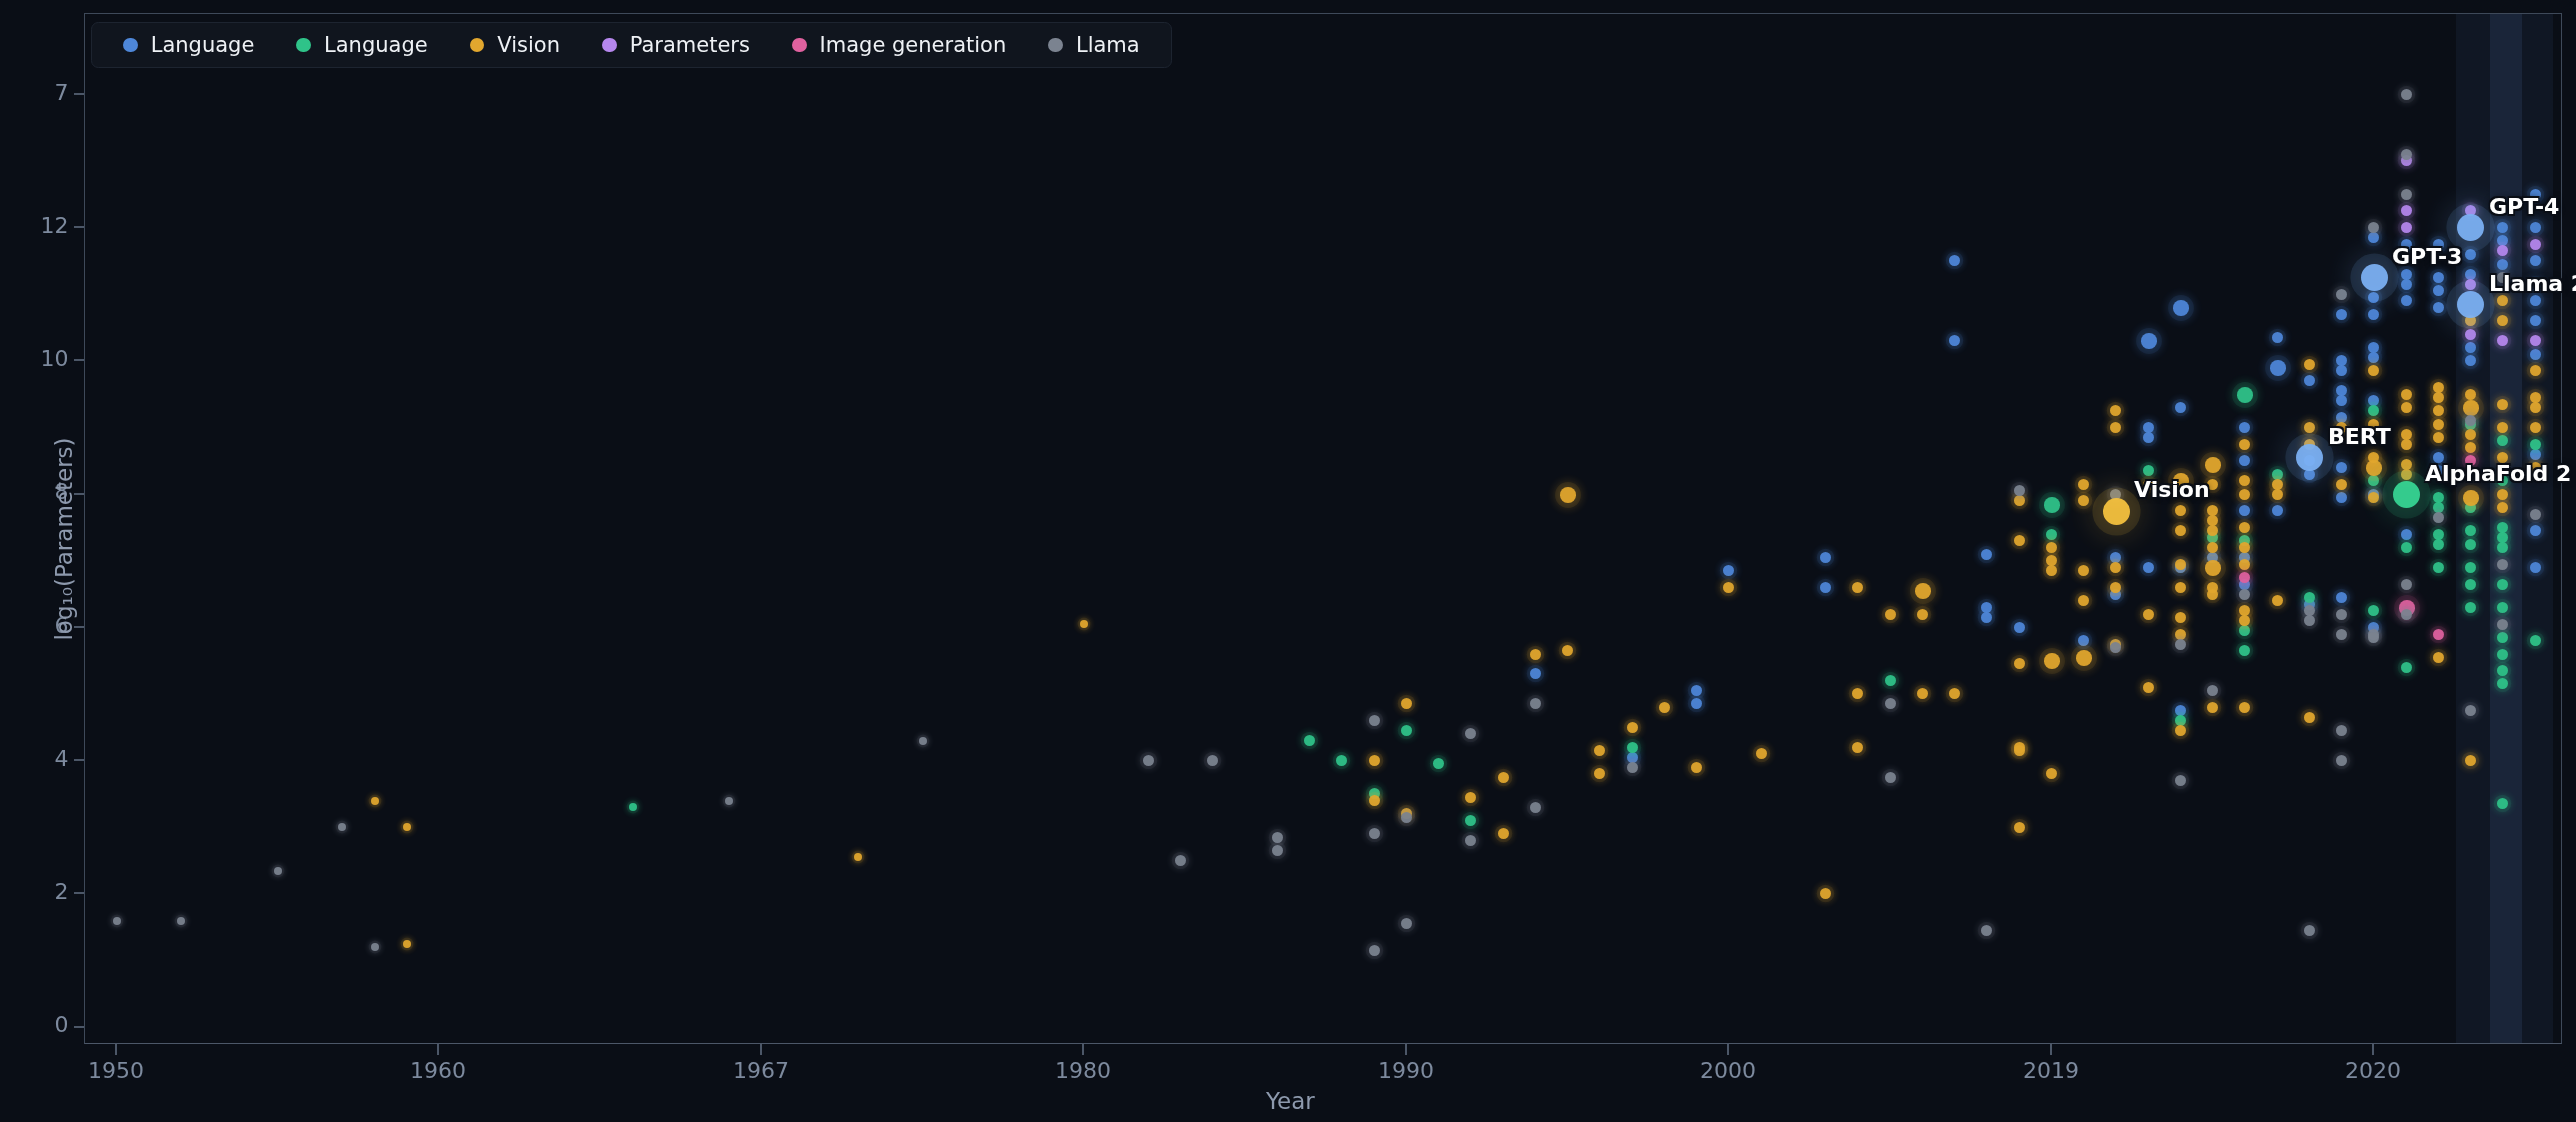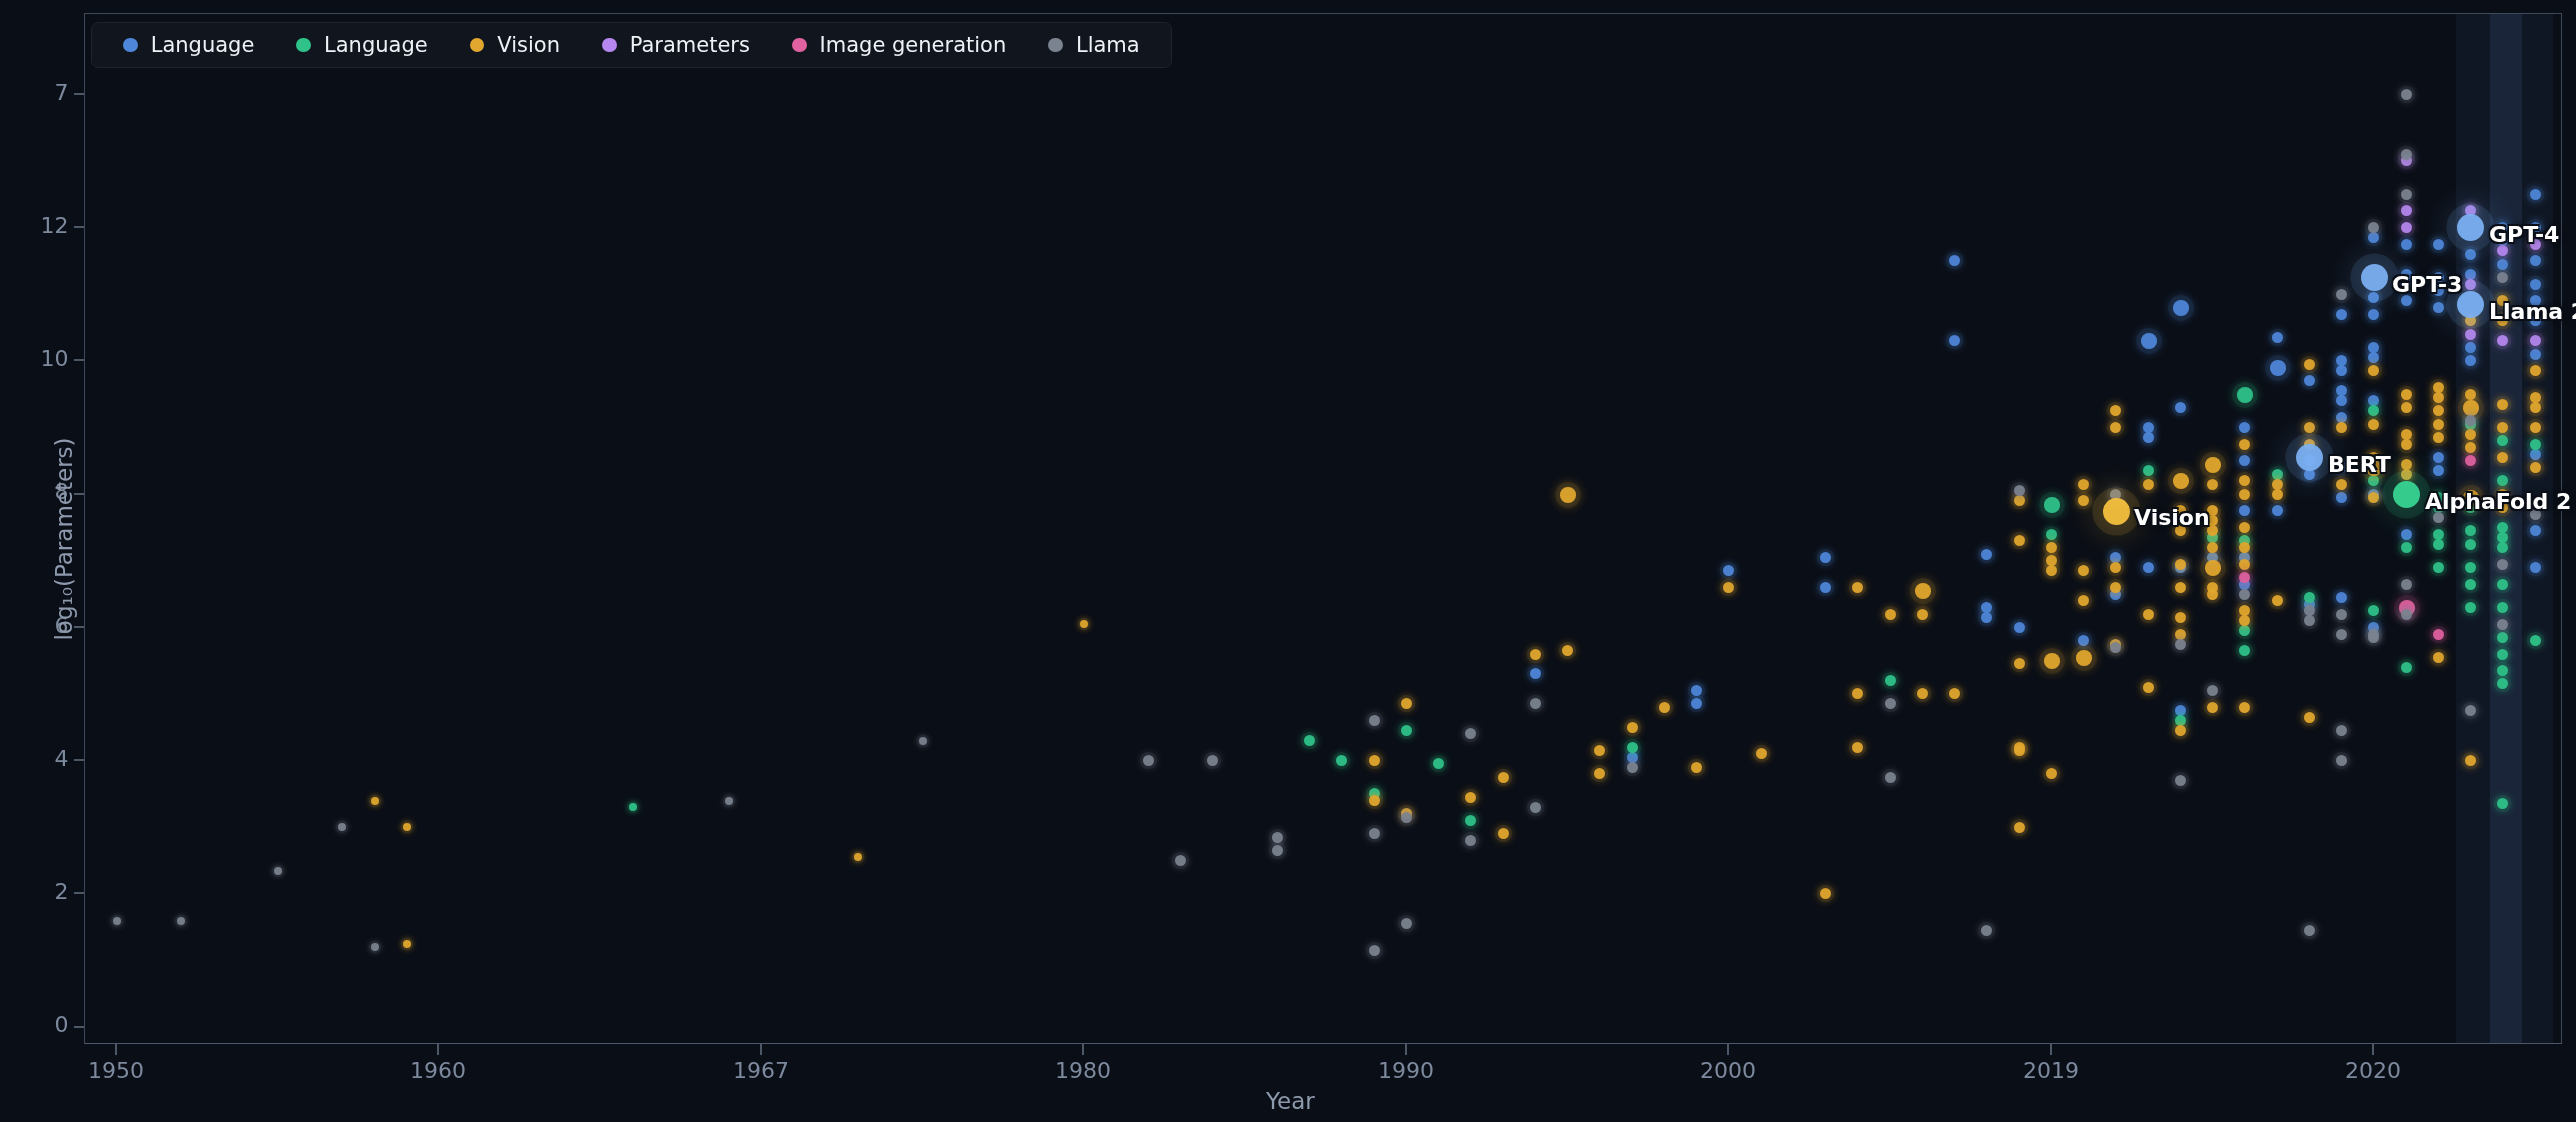--- a/index.html
+++ b/index.html
@@ -16,21 +16,21 @@
   .yticklab{position:absolute;color:#7d8a9e;font-size:22px;text-align:right;width:49px;left:19.5px;}
   .axis-title{position:absolute;color:#8d99ad;font-size:23px;}
   .x-title{left:1266px;top:1088px;}
   .y-title{left:-50px;top:526px;transform:rotate(-90deg);transform-origin:center;width:228px;text-align:center;}
   .legend{position:absolute;left:91px;top:22px;display:flex;align-items:center;gap:42px;
           background:#10151e;border:0.8px solid #1d2430;border-radius:7.3px;padding:9px 31px;height:26px;}
   .legend-item{display:flex;align-items:center;gap:13px;}
   .legend-dot{width:14.7px;height:14.7px;border-radius:50%;}
   .legend-label{color:#eef1f5;font-size:21px;}
   .ann-label{position:absolute;color:#ffffff;font-size:22px;font-weight:700;white-space:nowrap;
-             text-shadow:-1.6px -1.6px 0 #0a0e16,1.6px -1.6px 0 #0a0e16,-1.6px 1.6px 0 #0a0e16,1.6px 1.6px 0 #0a0e16,0 0 6.5px rgba(5,8,14,.95);margin-top:28px;}
+             text-shadow:-1.6px -1.6px 0 #0a0e16,1.6px -1.6px 0 #0a0e16,-1.6px 1.6px 0 #0a0e16,1.6px 1.6px 0 #0a0e16,0 0 6.5px rgba(5,8,14,.95);}
 </style>
 </head>
 <body>
 
 <div class="figure">
   <div class="plot" id="plot">
       <div class="band" style="left: 2371px; width: 97px; background: rgba(78, 110, 168, 0.1);"></div>
       <div class="band" style="left: 2405px; width: 32px; background: rgba(78, 110, 168, 0.16);"></div>
       <div class="pt" style="height: 11.4px; width: 11.4px; left: 1445px; top: 654px; background: rgb(78, 135, 217); opacity: 0.95; box-shadow: rgba(78, 135, 217, 0.1) 0px 0px 0px 3.3px, rgba(78, 135, 217, 0.22) 0px 0px 6.5px 4.1px;"></div>
       <div class="pt" style="height: 11.4px; width: 11.4px; left: 1542px; top: 738px; background: rgb(78, 135, 217); opacity: 0.95; box-shadow: rgba(78, 135, 217, 0.1) 0px 0px 0px 3.3px, rgba(78, 135, 217, 0.22) 0px 0px 6.5px 4.1px;"></div>

